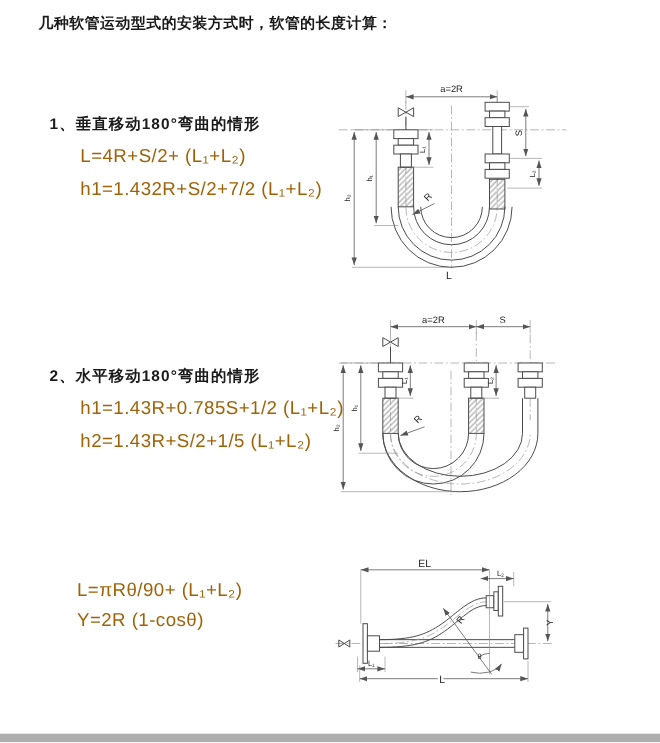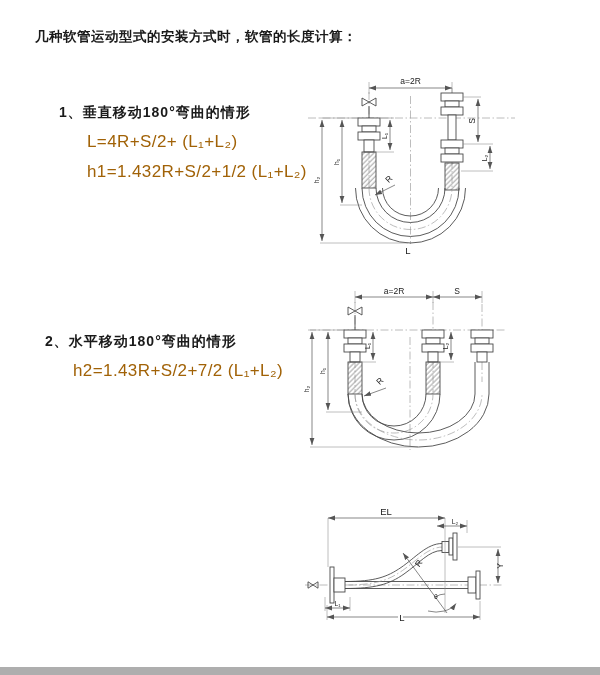--- a/index.html
+++ b/index.html
@@ -1,18 +1,18 @@
 <!DOCTYPE html>
 <html><head>
 <meta charset="utf-8">
 <style>
   html,body{margin:0;padding:0;background:#fff;}
   #page{position:relative;width:600px;height:675px;background:#ffffff;overflow:hidden;
         font-family:"Liberation Sans","DejaVu Sans",sans-serif;color:#1a1a1a;}
-  .title{position:absolute;left:35px;top:28px;font-size:13.5px;font-weight:bold;letter-spacing:.5px;}
+  .title{position:absolute;left:35px;top:12px;font-size:13.5px;font-weight:bold;letter-spacing:.5px;}
   .section{position:absolute;}
   .sec-heading{font-size:14px;font-weight:bold;letter-spacing:1px;white-space:nowrap;}
   .formulas{margin-left:28px;margin-top:10px;}
   .formula{font-size:17px;letter-spacing:.4px;white-space:nowrap;color:#a16207;}
   .sp30 .formula{height:30px;line-height:20px;}
   .sp27 .formula{height:27px;line-height:18px;}
   .diagram{position:absolute;}
   
   .ol{stroke:#4a4a4a;stroke-width:.9;fill:#fff;}
   .on{stroke:#4a4a4a;stroke-width:.9;fill:none;}
@@ -24,25 +24,25 @@
   .dt9{font:9.5px "Liberation Sans","DejaVu Sans",sans-serif;fill:#222;}
   .scan-edge{position:absolute;left:0;bottom:0;width:600px;height:8px;background:#aeaeae;}
 </style>
 </head>
 <body>
 
 <div id="page">
 
   <div class="title">几种软管运动型式的安装方式时，软管的长度计算：</div>
 
-  <div class="section" style="left:59px;top:104px;">
+  <div class="section" style="left:45px;top:104px;">
     <div class="sec-heading">1、垂直移动180°弯曲的情形</div>
     <div class="formulas sp30">
       <div class="formula">L=4R+S/2+ (L₁+L₂)</div>
-      <div class="formula">h1=1.432R+S/2+1/2 (L₁+L₂)</div>
+      <div class="formula">h1=1.432R+S/2+7/2 (L₁+L₂)</div>
     </div>
   </div>
 
   <svg class="diagram" style="left:300px;top:72px;" width="300" height="190" viewBox="0 0 300 190">
     <defs>
       <marker id="m1" markerWidth="8" markerHeight="6" refX="7" refY="3" orient="auto-start-reverse" markerUnits="userSpaceOnUse">
         <path d="M0,0.6 L7,3 L0,5.4 Z" fill="#555"></path>
       </marker>
       <pattern id="p1" patternUnits="userSpaceOnUse" width="3.5" height="3.5" patternTransform="rotate(45)">
         <line x1="1" y1="0" x2="1" y2="3.5" stroke="#8a8a8a" stroke-width="0.8"></line>
@@ -120,21 +120,22 @@
     <g>
       <line class="dl" x1="95" y1="113" x2="75" y2="123" marker-end="url(#m1)"></line>
       <text class="dt8" text-anchor="middle" transform="translate(91,109) rotate(-45)">R</text>
     </g>
     <text class="dt9" x="108" y="182" text-anchor="middle">L</text>
   </svg>
 
   <div class="section" style="left:45px;top:301px;margin-top:32px;">
     <div class="sec-heading">2、水平移动180°弯曲的情形</div>
     <div class="formulas sp30">
-      <div class="formula">h2=1.43R+S/2+7/2 (L₁+L₂)</div>
+      <div class="formula">h1=1.43R+0.785S+1/2 (L₁+L₂)</div>
+      <div class="formula">h2=1.43R+S/2+1/5 (L₁+L₂)</div>
     </div>
   </div>
 
   <svg class="diagram" style="left:300px;top:282px;" width="300" height="175" viewBox="0 0 300 175">
     <defs>
       <marker id="m2" markerWidth="8" markerHeight="6" refX="7" refY="3" orient="auto-start-reverse" markerUnits="userSpaceOnUse">
         <path d="M0,0.6 L7,3 L0,5.4 Z" fill="#555"></path>
       </marker>
       <pattern id="p2" patternUnits="userSpaceOnUse" width="3.5" height="3.5" patternTransform="rotate(45)">
         <line x1="1" y1="0" x2="1" y2="3.5" stroke="#8a8a8a" stroke-width="0.8"></line>
@@ -217,20 +218,22 @@
       <text class="dt" text-anchor="middle" transform="translate(148,64) rotate(-90)">L₂</text>
     </g>
     <g>
       <line class="dl" x1="86" y1="106" x2="64" y2="114" marker-end="url(#m2)"></line>
       <text class="dt8" text-anchor="middle" transform="translate(82,101) rotate(-45)">R</text>
     </g>
   </svg>
 
   <div class="section" style="left:42px;top:518px;">
     <div class="formulas sp27">
+      <div class="formula">L=πRθ/90+ (L₁+L₂)</div>
+      <div class="formula">Y=2R (1-cosθ)</div>
     </div>
   </div>
 
   <svg class="diagram" style="left:295px;top:505px;" width="300" height="155" viewBox="0 0 300 155">
     <defs>
       <marker id="m3" markerWidth="8" markerHeight="6" refX="7" refY="3" orient="auto-start-reverse" markerUnits="userSpaceOnUse">
         <path d="M0,0.6 L7,3 L0,5.4 Z" fill="#555"></path>
       </marker>
     </defs>
     <line class="cl" x1="10" y1="80" x2="207" y2="80"></line>

